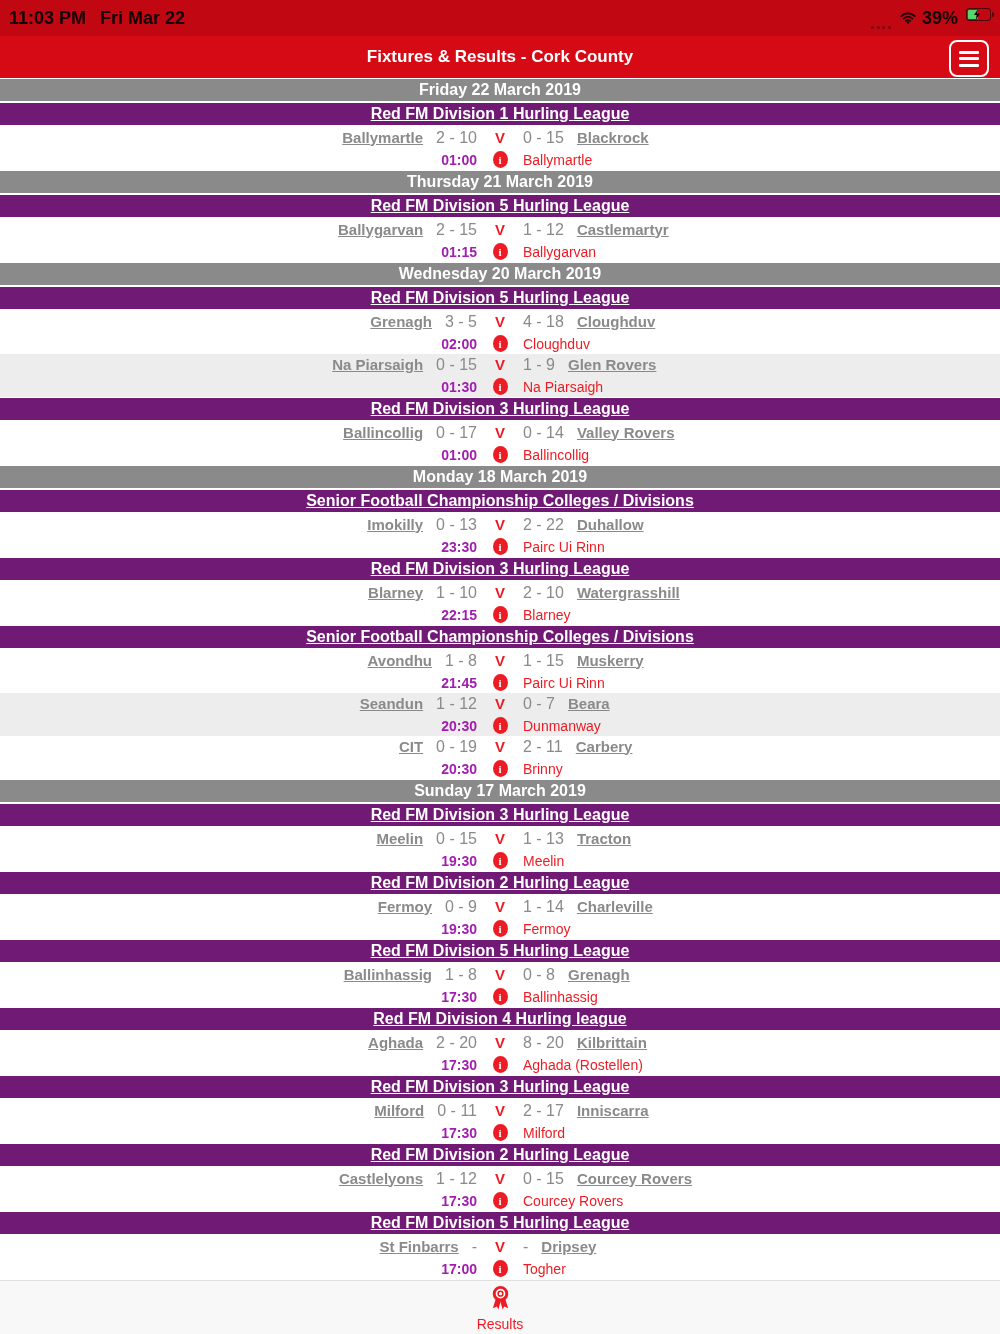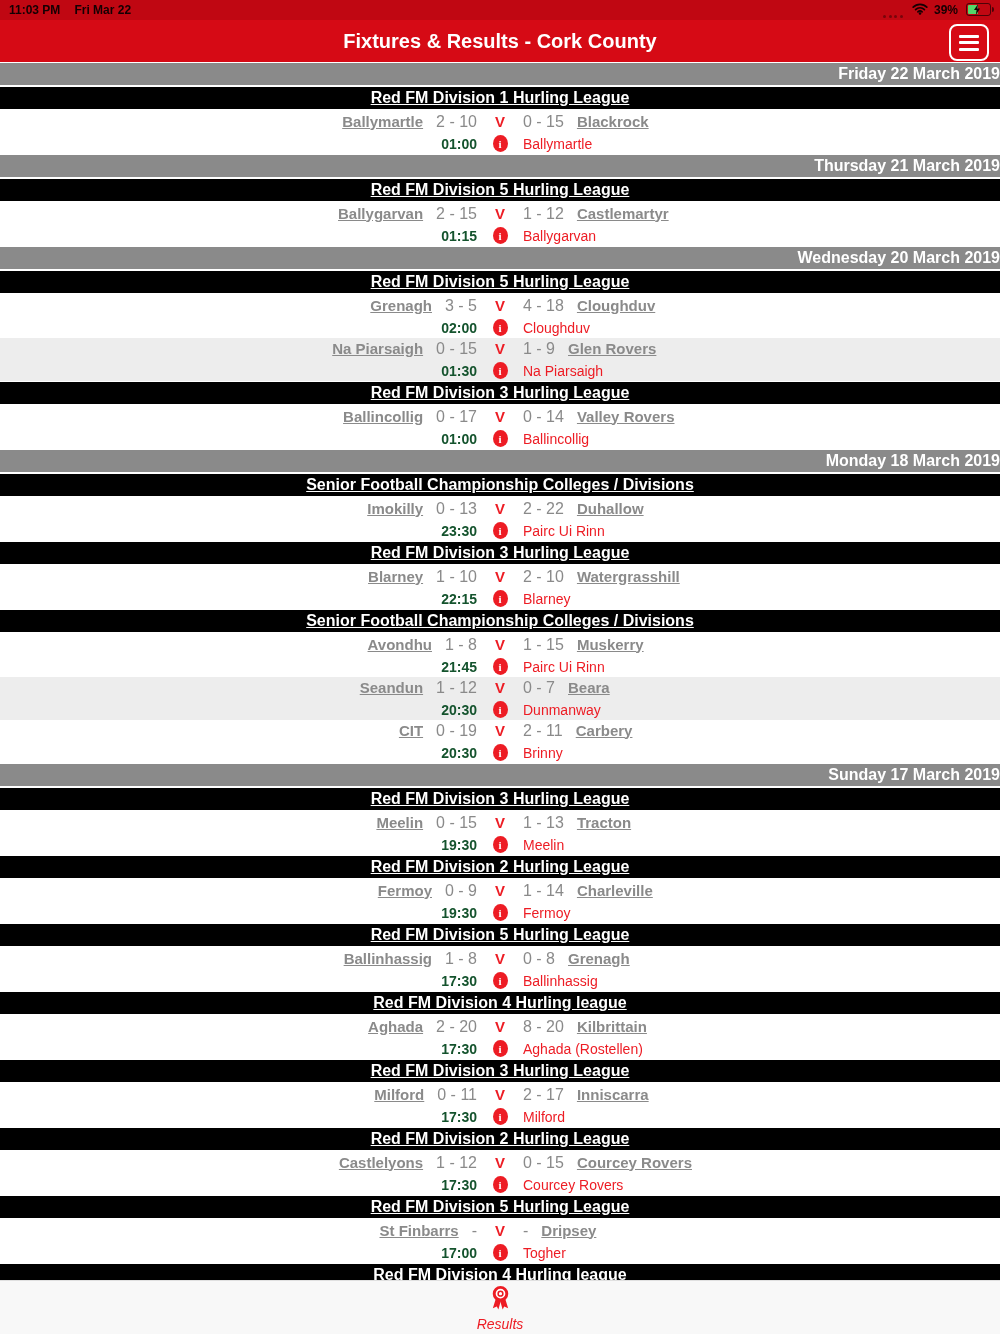--- a/index.html
+++ b/index.html
@@ -4,77 +4,77 @@
 <style>
   html,body { margin:0; padding:0; }
   body {
     width:1000px; height:1334px; position:relative; overflow:hidden;
     background:#ffffff;
     font-family:"Liberation Sans","DejaVu Sans",sans-serif;
     -webkit-font-smoothing:antialiased;
   }
   
   .status-bar {
-    height:20px; background:#c00712; display:flex; align-items:center;
+    height:36px; background:#c00712; display:flex; align-items:center;
     justify-content:space-between; padding:0 9px; color:#150003;
-    font-size:12px; font-weight:bold;
+    font-size:18px; font-weight:bold;
   }
   .sb-left { display:flex; gap:14px; align-items:center; }
   .sb-right { display:flex; gap:6px; }
   .cell-dots { display:flex; gap:2.5px; align-items:flex-end; margin-right:3px; }
   .cell-dots i { width:3px; height:3px; border-radius:50%; background:rgba(0,0,0,.38); }
   .battery { width:23px; height:11px; border:1.5px solid rgba(0,0,0,.6); border-radius:3px; position:relative; margin-left:2px; }
   .battery-fill { position:absolute; left:1px; top:1px; bottom:1px; width:42%; background:#53d769; border-radius:1px; }
   .battery-cap { position:absolute; right:-4px; top:3px; width:2px; height:5px; background:rgba(0,0,0,.6); border-radius:0 2px 2px 0; }
   .bolt { position:absolute; left:6px; top:0px; }
   
   .nav-header { height:42px; background:#d60a15; position:relative; display:flex; align-items:center; justify-content:center; }
-  .nav-title { color:#ffffff; font-size:20px; font-weight:bold; }
+  .nav-title { color:#ffffff; font-size:17px; font-weight:bold; }
   .menu-btn {
     position:absolute; right:11px; top:4px; width:36px; height:33px;
     border:2px solid #ffffff; border-radius:8px; background:transparent;
     display:flex; flex-direction:column; justify-content:center; align-items:center; gap:3.5px; cursor:pointer;
   }
   .menu-btn i { display:block; width:20px; height:3px; background:#ffffff; border-radius:1px; }
   
   .content { height:1218px; overflow:hidden; }
   .date-band {
     height:22px; line-height:22px; margin:1px 0 2px; background:#8a8a8a;
-    color:#ffffff; font-size:16px; font-weight:bold; text-align:right;
+    color:#ffffff; font-size:16px; font-weight:bold; text-align:center;
   }
   .league-band {
-    height:22px; line-height:22px; margin:1px 0 2px; background:#000000;
+    height:22px; line-height:22px; margin:1px 0 2px; background:#701a75;
     color:#ffffff; font-size:16px; font-weight:bold; text-align:center;
     cursor:pointer;
   }
   .league-band span { text-decoration:underline; }
   .match { height:43px; display:flex; flex-direction:column; justify-content:space-between; }
   .match.alt { background:#ededed; }
   .mline { display:grid; grid-template-columns:1fr 36px 1fr; align-items:center; height:21px; }
   .mleft  { display:flex; justify-content:flex-end;  align-items:baseline; gap:13px; padding-right:5px; }
   .mright { display:flex; justify-content:flex-start; align-items:baseline; gap:13px; padding-left:5px; }
   .team  { color:#8a8a8a; font-size:15px; font-weight:bold; text-decoration:underline; cursor:pointer; white-space:nowrap; }
   .score { color:#8a8a8a; font-size:16px; white-space:nowrap; }
   .vs    { color:#ed1c24; font-size:15px; font-weight:bold; text-align:center; }
-  .time  { color:#14532d; font-size:14px; font-weight:bold;margin-left:8px; }
+  .time  { color:#a21caf; font-size:14px; font-weight:bold;margin-left:8px; }
   .venue { color:#ed1c24; font-size:14px; }
   .info-icon {
     width:15px; height:17px; margin:0 auto; background:#ed1c24; border-radius:50%;
     color:#ffffff; font-size:11px; font-weight:bold; font-family:"Liberation Serif",serif;
     display:flex; align-items:center; justify-content:center; cursor:pointer;
   }
   
   .tab-bar {
     position:absolute; left:0; right:0; bottom:0; height:53px;
     background:#f8f8f8; border-top:1px solid #e0e0e0;
     display:flex; justify-content:center;
   }
   .tab { width:235px; display:flex; flex-direction:column; align-items:center; justify-content:center; gap:1px; cursor:pointer; }
   .tab-label { font-size:14px; }
-  .tab.active .tab-label { color:#ed1c24;font-style:italic; }
+  .tab.active .tab-label { color:#ed1c24; }
   .tab:not(.active) .tab-label { color:#9a9a9a; }
 </style>
 </head>
 <body>
 
 <div class="status-bar">
   <div class="sb-left">
     <span>11:03 PM</span>
     <span>Fri Mar 22</span>
   </div>

